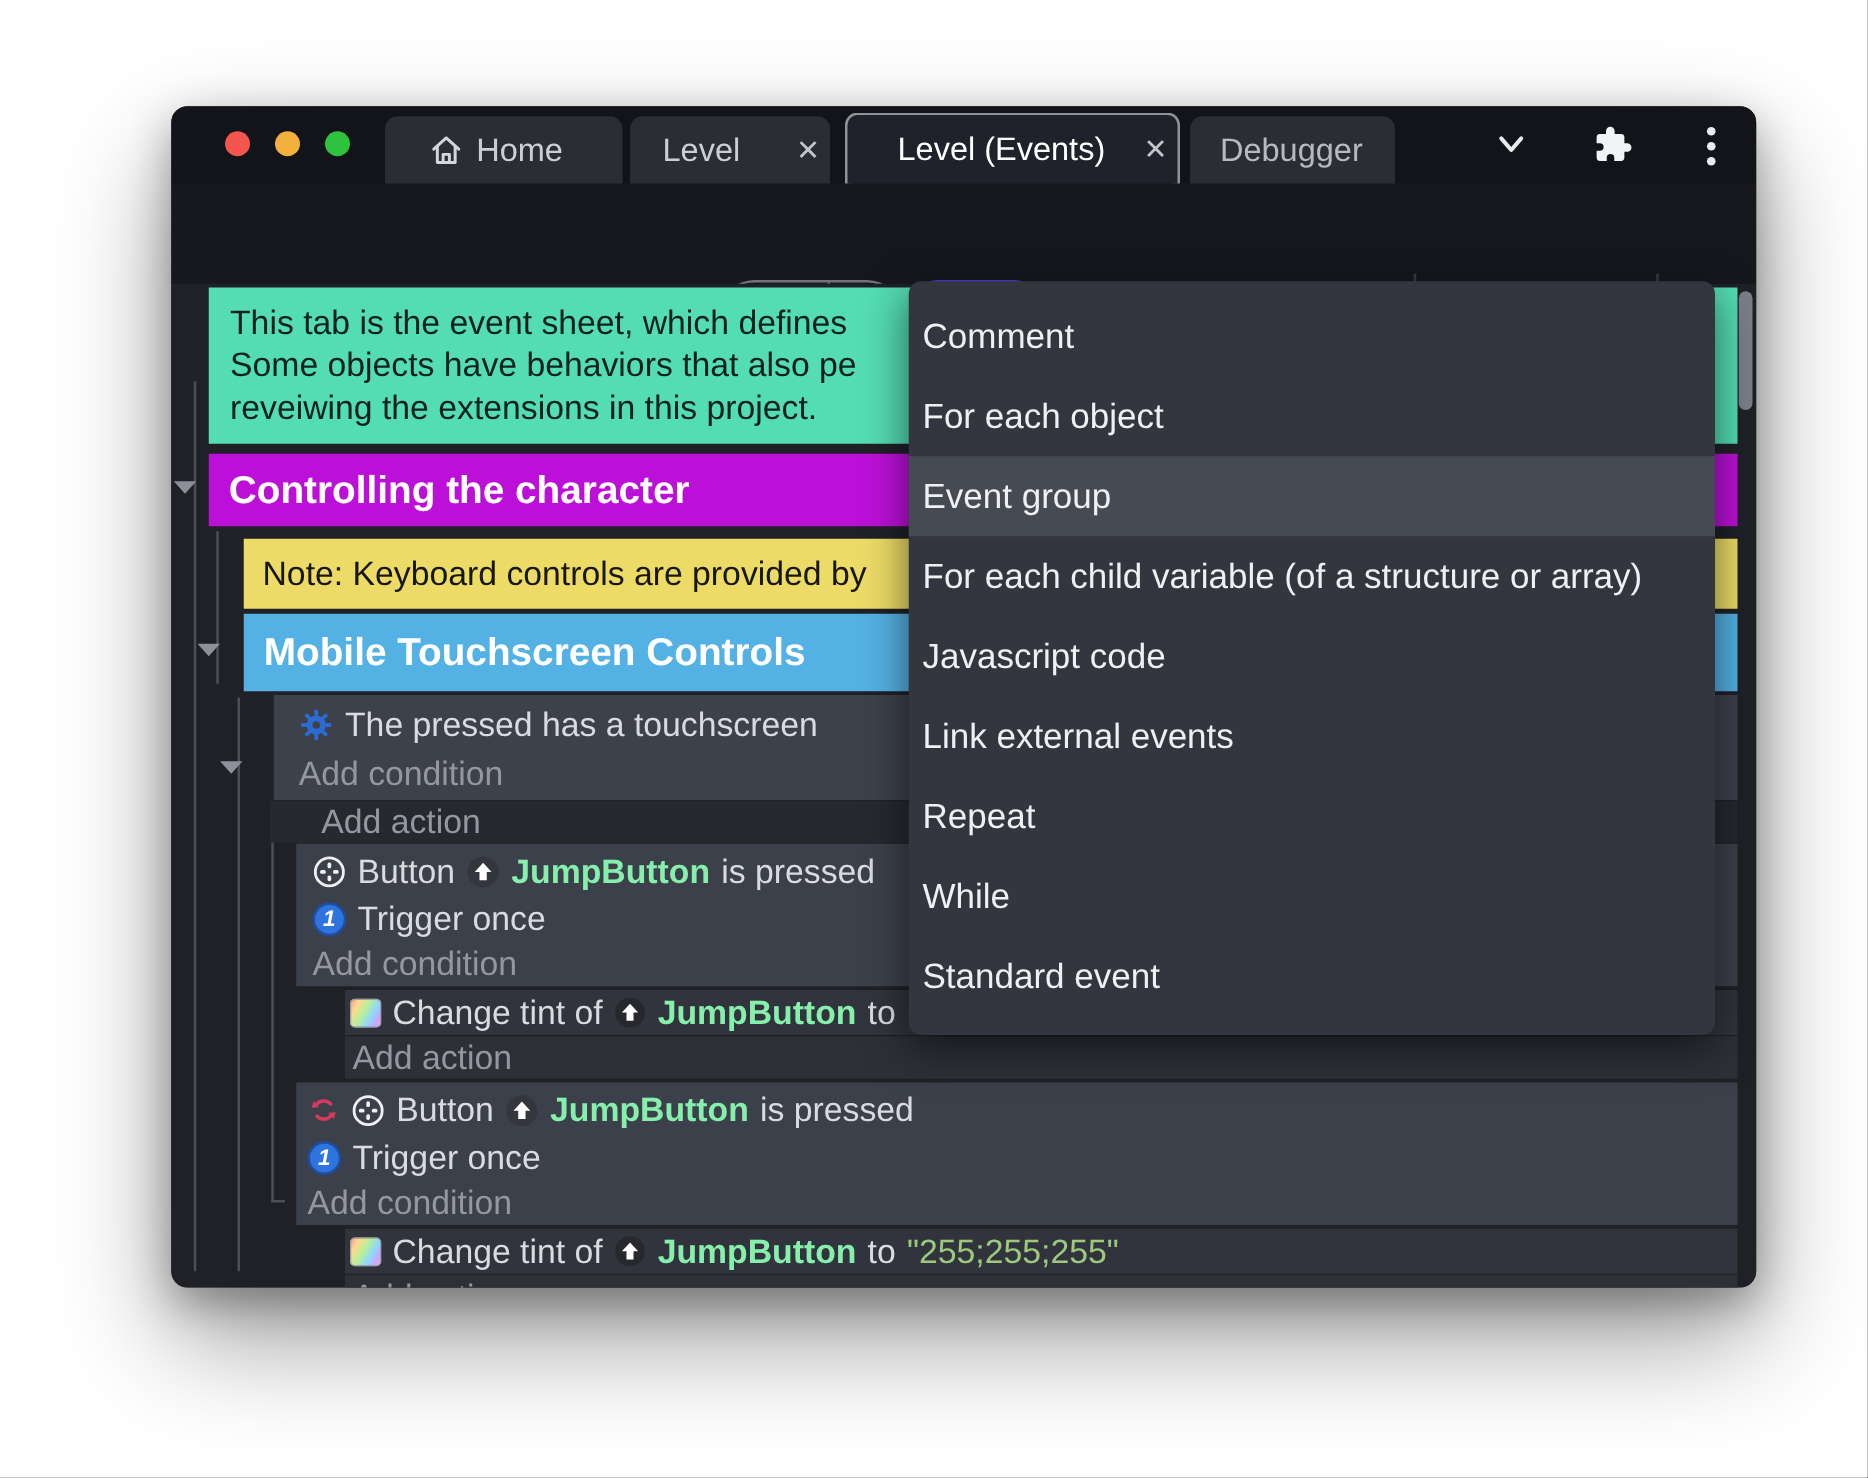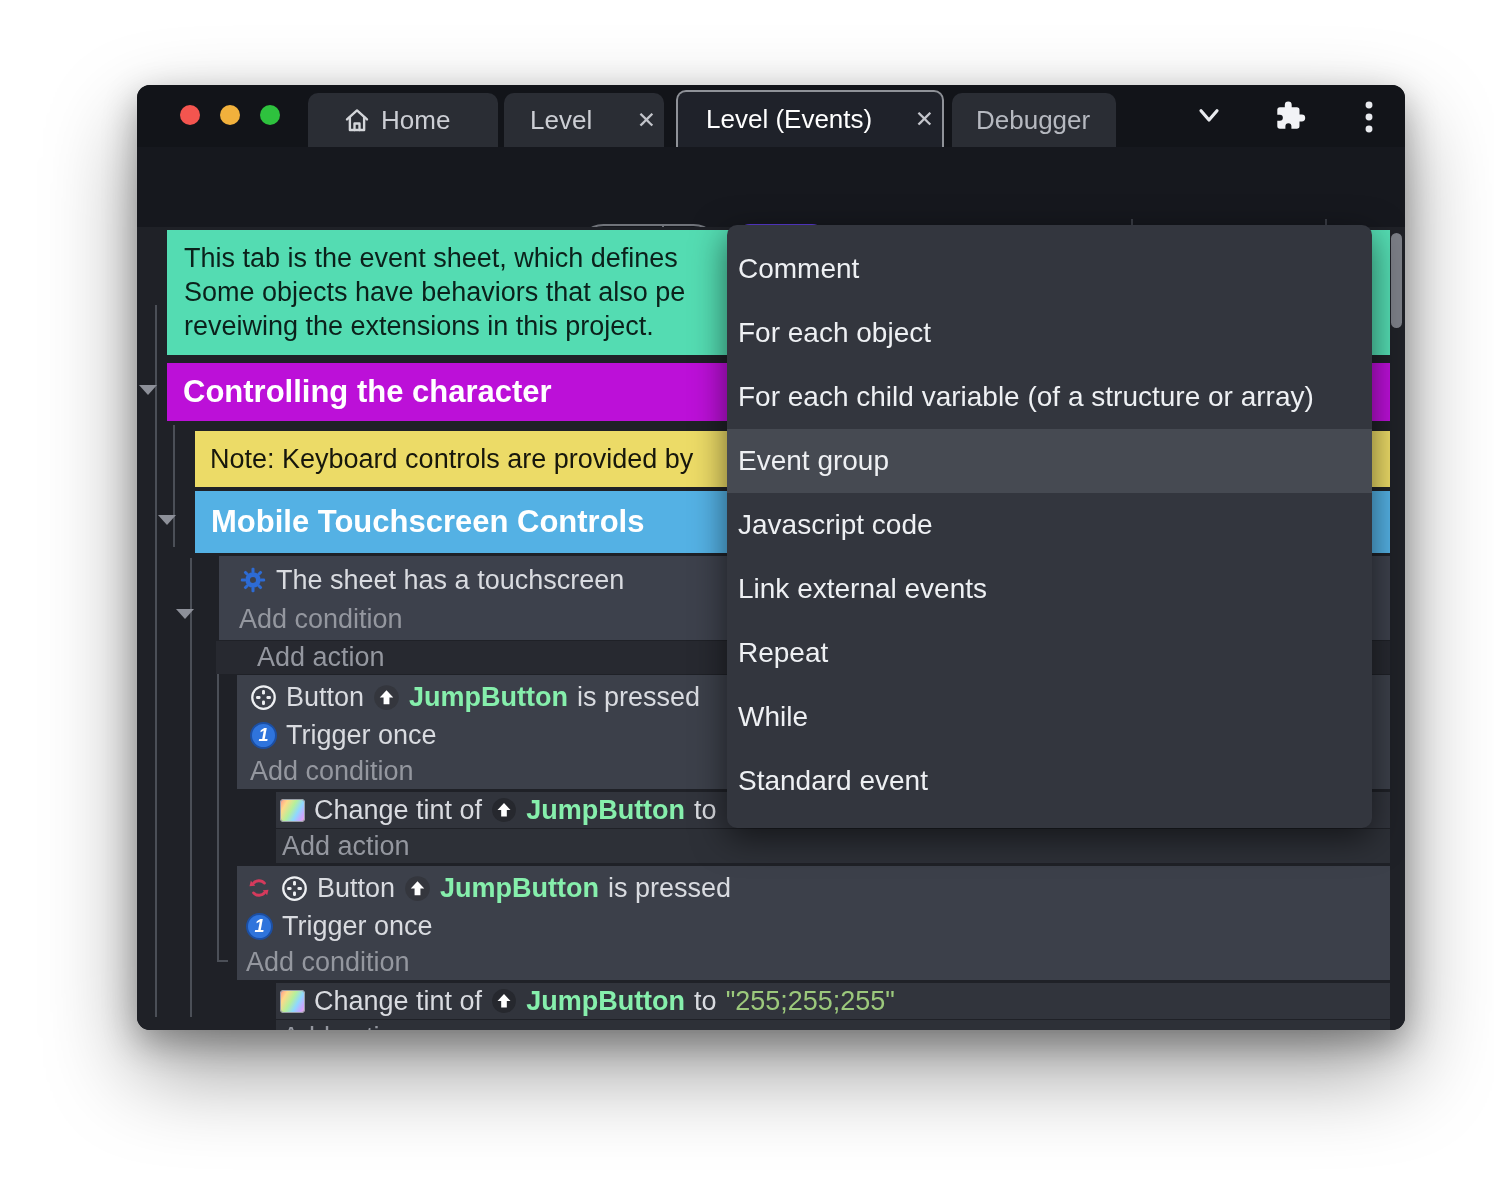--- a/index.html
+++ b/index.html
@@ -75,21 +75,21 @@
         </svg>
       </span>
       <span class="lbl">Home</span>
     </div>
 
     <div class="tab" style="left:367px;width:160px;padding-left:26px;justify-content:center;">
       <span class="lbl">Level</span>
       <span class="close">✕</span>
     </div>
 
-    <div class="tab active" style="left:539px;width:268px;padding-left:28px;">
+    <div class="tab active" style="left:539px;width:268px;padding-left:40px;">
       <span class="lbl">Level (Events)</span>
       <span class="close">✕</span>
     </div>
 
     <div class="tab" style="left:815px;width:164px;padding-left:24px;color:#b6b9c0;">
       <span class="lbl">Debugger</span>
     </div>
 
     <div style="position:absolute;left:1056px;top:17px;">
       <svg width="32" height="28" viewBox="0 0 24 20" fill="none" stroke="#e8eaee" stroke-width="2.4" stroke-linecap="round" stroke-linejoin="round">
@@ -271,21 +271,21 @@
               <rect x="18" y="10.7" width="4.4" height="2.6" rx="1"></rect>
               <rect x="10.7" y="1.6" width="2.6" height="4.4" rx="1" transform="rotate(45 12 12)"></rect>
               <rect x="10.7" y="18" width="2.6" height="4.4" rx="1" transform="rotate(45 12 12)"></rect>
               <rect x="1.6" y="10.7" width="4.4" height="2.6" rx="1" transform="rotate(45 12 12)"></rect>
               <rect x="18" y="10.7" width="4.4" height="2.6" rx="1" transform="rotate(45 12 12)"></rect>
             </g>
             <circle cx="12" cy="12" r="2.6" fill="#3d414c"></circle>
           </g>
         </svg>
       </span>
-      <span>The sheet has a touchscreen</span>
+      <span>The pressed has a touchscreen</span>
     </div>
     <div class="cond-row dim" style="top:44px;height:38px;padding-left:20px;">
       <span>Add condition</span>
     </div>
   </div>
 
   <div class="blk" style="left:79px;top:556px;width:1174px;height:33px;background:#272930;">
     <div class="cond-row dim" style="top:0;height:33px;padding-left:41px;">
       <span>Add action</span>
     </div>
@@ -404,22 +404,22 @@
     <div class="act-row dim" style="top:0;height:34px;padding-left:6px;">
       <span>Add action</span>
     </div>
   </div>
 
   <div class="scrollthumb"></div>
 
   <div class="menu">
     <div class="mitem">Comment</div>
     <div class="mitem">For each object</div>
+    <div class="mitem hl">Event group</div>
     <div class="mitem">For each child variable (of a structure or array)</div>
-    <div class="mitem hl">Event group</div>
     <div class="mitem">Javascript code</div>
     <div class="mitem">Link external events</div>
     <div class="mitem">Repeat</div>
     <div class="mitem">While</div>
     <div class="mitem">Standard event</div>
   </div>
 
 </div>
 
 </body></html>

